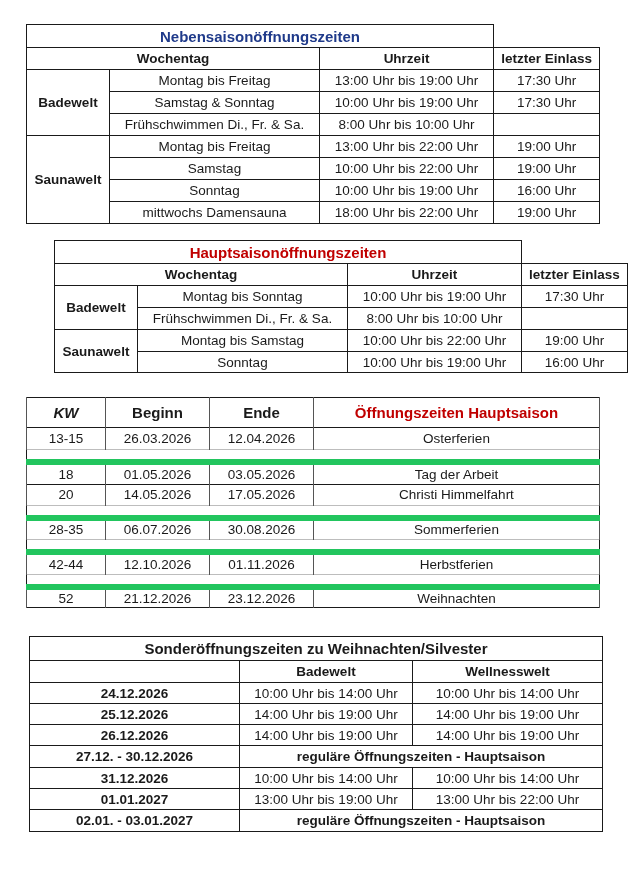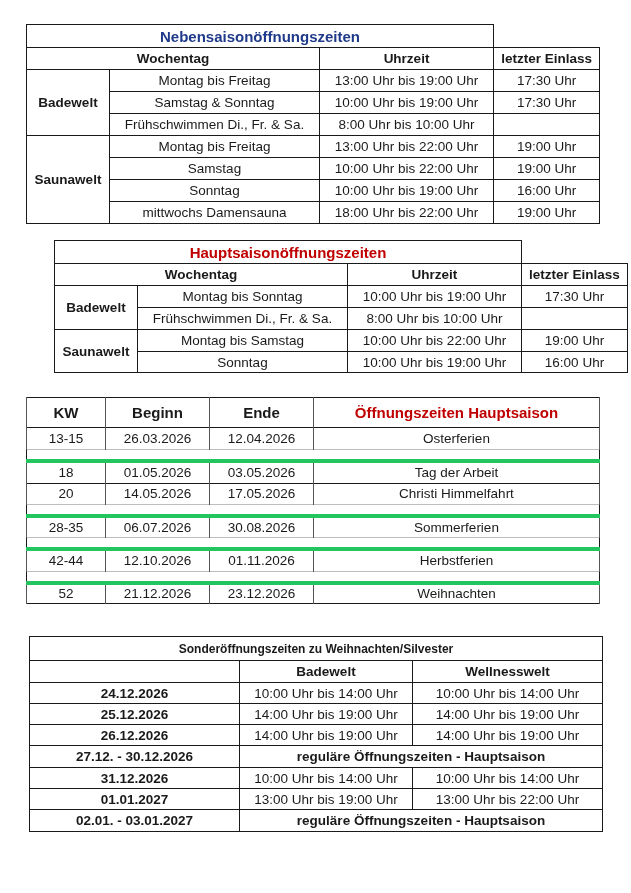--- a/index.html
+++ b/index.html
@@ -14,21 +14,21 @@
   .red { color: #c00000; }
 
   
   .season td { border: 1px solid #1a1a1a; }
   .season td.inner-top { border-top: 1px solid #bdbdbd; }
   .season td.noborder { border: none; background: transparent; }
 
   
   .kw td { border-left: 1px solid #555; border-right: 1px solid #555; border-top: 1px solid #1a1a1a; }
   .kw tr.spacer td { height: 9px; border-left: none; border-right: none; border-top: 1px solid #bdbdbd; }
-  .kw tr.after-spacer td { border-top: 4px solid #22c55e; }
+  .kw tr.after-spacer td { border-top: 6px solid #22c55e; }
   .kw { border: 1px solid #1a1a1a; }
   .kw td.hd { font-size: 15px; font-weight: bold; }
 
   
   .xmas { border: 1px solid #1a1a1a; }
   .xmas td { border: 1px solid #1a1a1a; }
   .xmas td.lt { border-left: 1px solid #9a9a9a; }
 </style>
 </head>
 <body>
@@ -134,21 +134,21 @@
 
 <table class="kw" style="left:26px; top:397px; width:573px;">
   <colgroup>
       <col style="width:79px">
       <col style="width:104px">
       <col style="width:104px">
       <col style="width:286px">
     </colgroup>
   <tbody>
       <tr style="height:30px">
-    <td class="hd" style="border-top:none;">KW</td>
+    <td class="hd" style="border-top:none;font-style:italic;">KW</td>
     <td class="hd" style="border-top:none;">Beginn</td>
     <td class="hd" style="border-top:none;">Ende</td>
     <td class="hd red" style="border-top:none;">Öffnungszeiten Hauptsaison</td>
   </tr>
   <tr style="height:22px">
     <td>13-15</td>
     <td>26.03.2026</td>
     <td>12.04.2026</td>
     <td>Osterferien</td>
   </tr>
@@ -198,21 +198,21 @@
   </table>
 
 <table class="xmas" style="left:29px; top:636px; width:573px;">
   <colgroup>
       <col style="width:210px">
       <col style="width:173px">
       <col style="width:190px">
     </colgroup>
   <tbody>
       <tr style="height:24px">
-    <td colspan="3" class="title" style="font-size:12px;">Sonderöffnungszeiten zu Weihnachten/Silvester</td>
+    <td colspan="3" class="title" style="font-size:15px;">Sonderöffnungszeiten zu Weihnachten/Silvester</td>
   </tr>
   <tr style="height:22px">
     <td></td>
     <td class="b">Badewelt</td>
     <td class="b lt">Wellnesswelt</td>
   </tr>
   <tr style="height:21px">
     <td class="b">24.12.2026</td>
     <td>10:00 Uhr bis 14:00 Uhr</td>
     <td class="lt">10:00 Uhr bis 14:00 Uhr</td>

